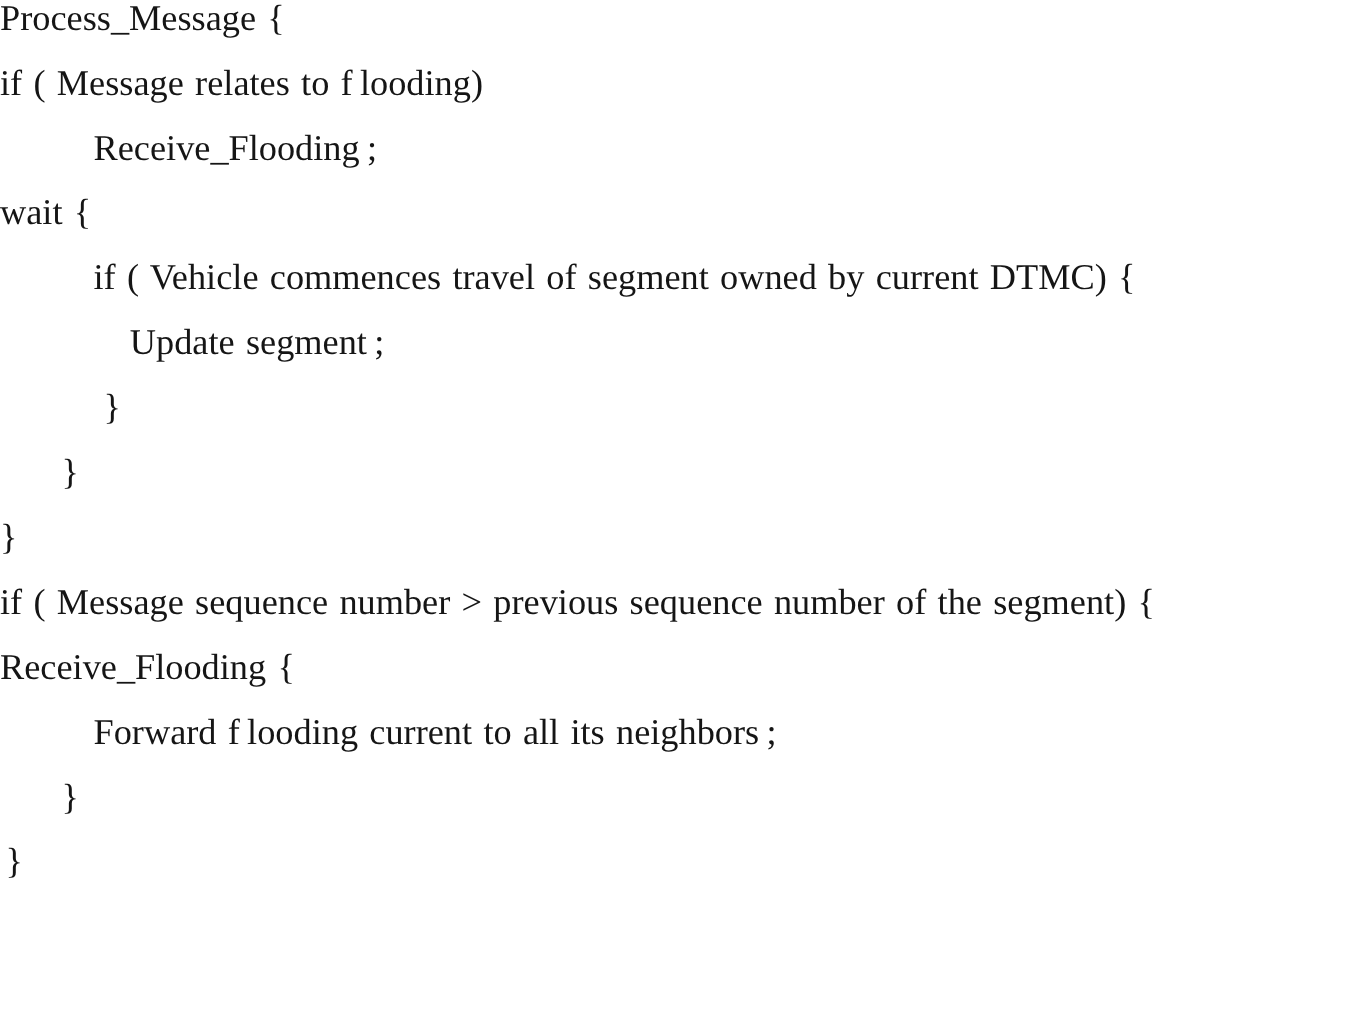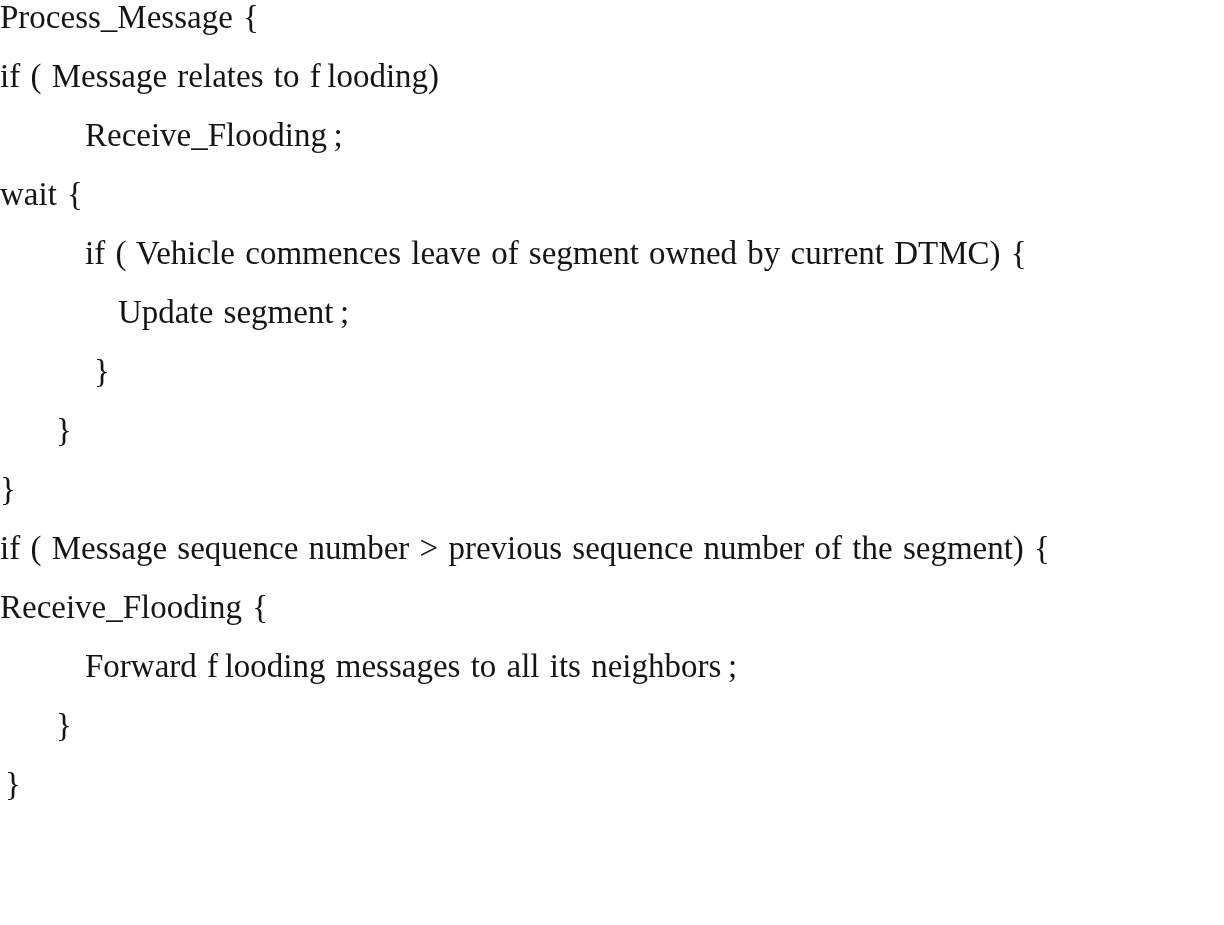--- a/index.html
+++ b/index.html
@@ -35,23 +35,23 @@
   .i3  { padding-left: 118px; }
 </style>
 </head>
 <body>
 
 <div class="code-figure">
   <div class="ln i0">Process_Message {</div>
   <div class="ln i1">if ( Message relates to f looding)</div>
   <div class="ln i2">Receive_Flooding ;</div>
   <div class="ln i1">wait {</div>
-  <div class="ln i2">if ( Vehicle commences leave of segment owned by current DTMC) {</div>
+  <div class="ln i2">if ( Vehicle commences travel of segment owned by current DTMC) {</div>
   <div class="ln i3">Update segment ;</div>
   <div class="ln i2b">}</div>
   <div class="ln i1b">}</div>
   <div class="ln i0">}</div>
   <div class="ln i1">if ( Message sequence number &gt; previous sequence number of the segment) {</div>
   <div class="ln i0">Receive_Flooding {</div>
-  <div class="ln i2">Forward f looding messages to all its neighbors ;</div>
+  <div class="ln i2">Forward f looding current to all its neighbors ;</div>
   <div class="ln i1b">}</div>
   <div class="ln i0b">}</div>
 </div>
 
 </body></html>

